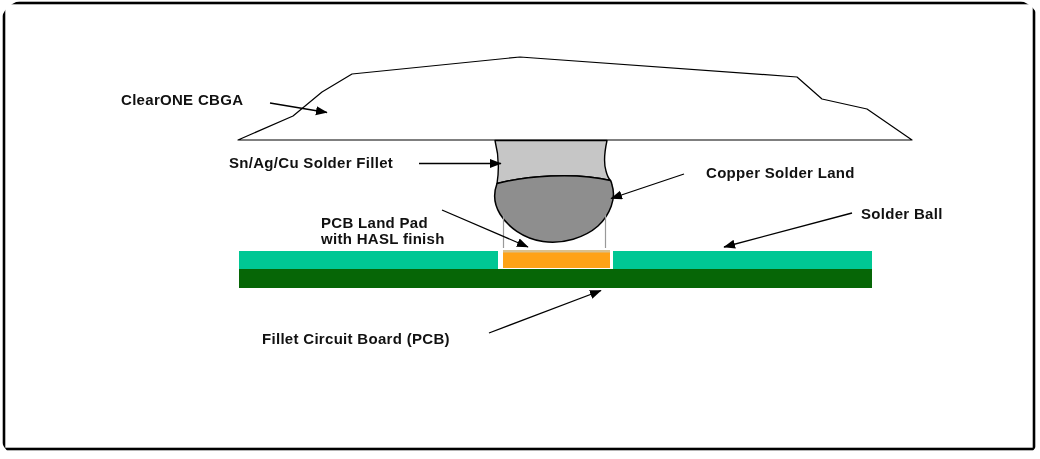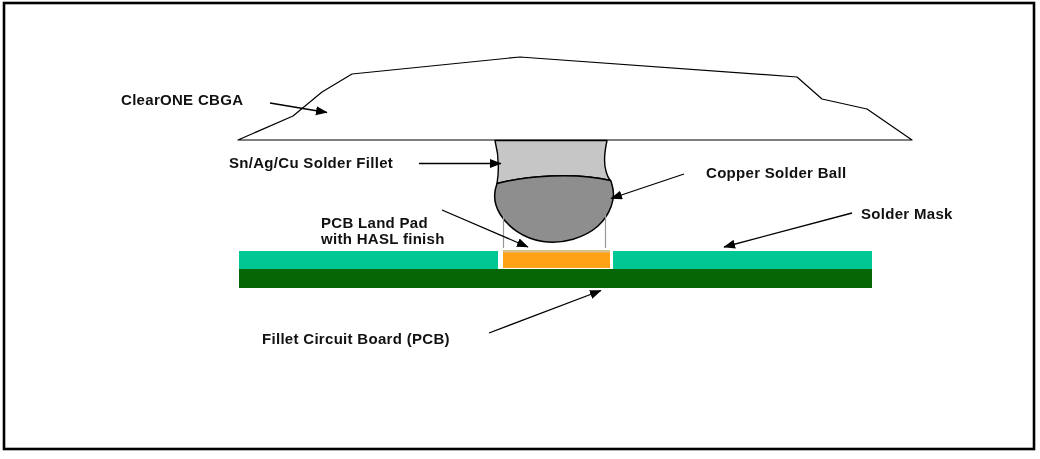--- a/index.html
+++ b/index.html
@@ -2,20 +2,21 @@
 <html><head>
 <meta charset="utf-8">
 <style>
   html,body{margin:0;padding:0;background:#ffffff;}
   .page{
     position:relative;
     width:1040px;height:459px;
     background:#ffffff;
     font-family:"Liberation Sans", sans-serif;
     overflow:hidden;
+    border-radius:26px;
   }
   .diagram-svg{position:absolute;left:0;top:0;}
   .label{
     position:absolute;
     font-weight:bold;
     font-size:15px;
     line-height:16px;
     letter-spacing:0.3px;
     color:#111111;
     white-space:nowrap;
@@ -58,24 +59,24 @@
     <line x1="684" y1="174" x2="611" y2="198.5" stroke="#000000" stroke-width="1.3" marker-end="url(#arrow)"></line>
     <line x1="442" y1="210" x2="528" y2="247" stroke="#000000" stroke-width="1.3" marker-end="url(#arrow)"></line>
     <line x1="852" y1="213" x2="724" y2="247" stroke="#000000" stroke-width="1.3" marker-end="url(#arrow)"></line>
     <line x1="489" y1="333" x2="601" y2="290.5" stroke="#000000" stroke-width="1.3" marker-end="url(#arrow)"></line>
   </svg>
 
   <div class="label" style="left:121px;top:92px;">ClearONE CBGA</div>
 
   <div class="label" style="left:229px;top:155px;">Sn/Ag/Cu Solder Fillet</div>
 
-  <div class="label" style="left:706px;top:165px;">Copper Solder Ball</div>
+  <div class="label" style="left:706px;top:165px;">Copper Solder Land</div>
 
   <div class="label" style="left:321px;top:215px;">
     <span style="display:block;">PCB Land Pad</span>
     <span style="display:block;">with HASL finish</span>
   </div>
 
-  <div class="label" style="left:861px;top:206px;">Solder Mask</div>
+  <div class="label" style="left:861px;top:206px;">Solder Ball</div>
 
   <div class="label" style="left:262px;top:331px;">Fillet Circuit Board (PCB)</div>
 
 </div>
 
 </body></html>

